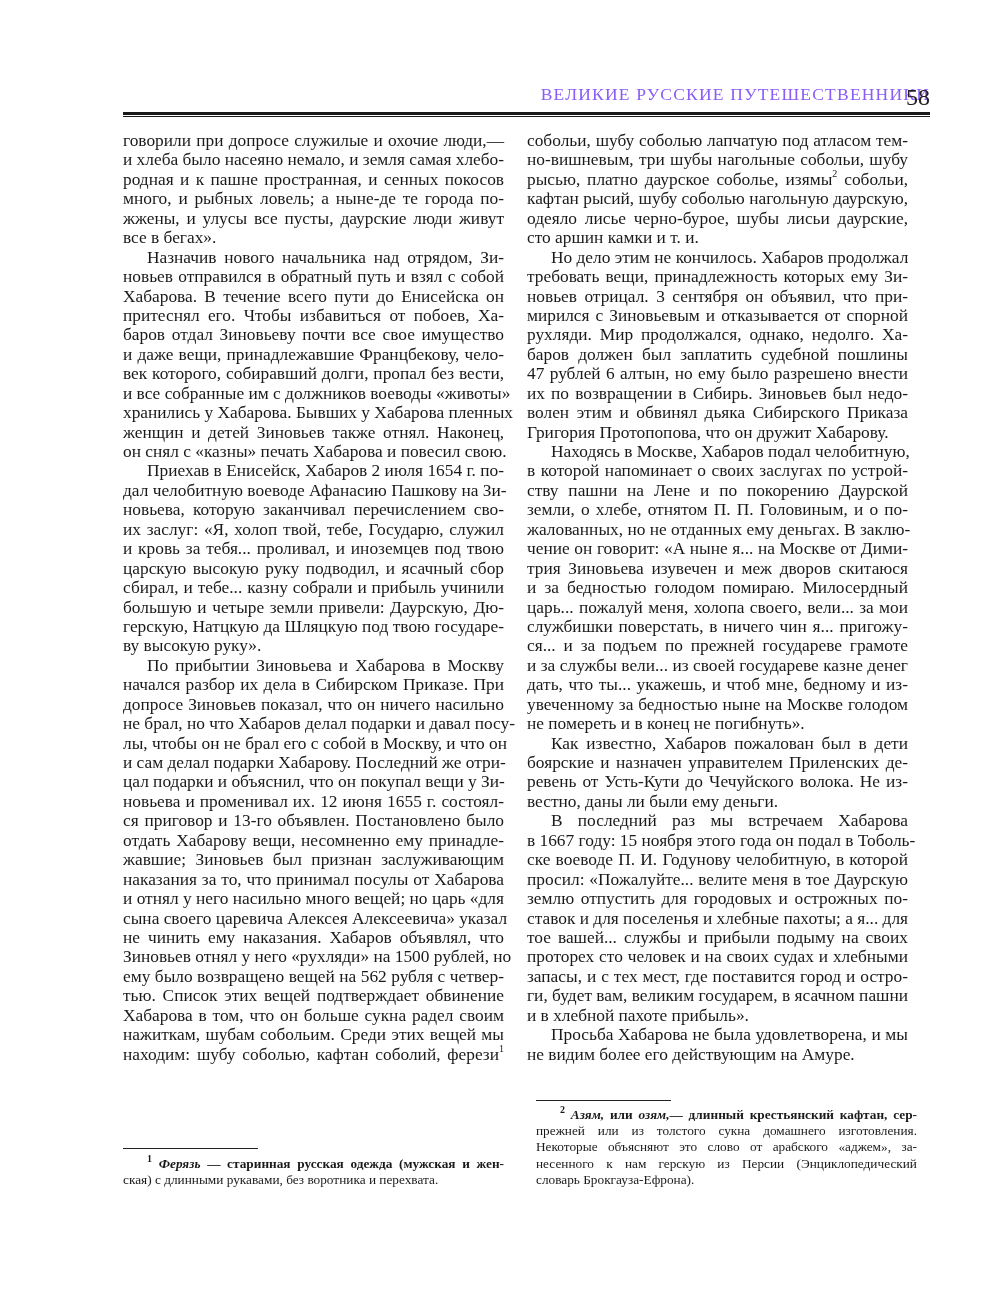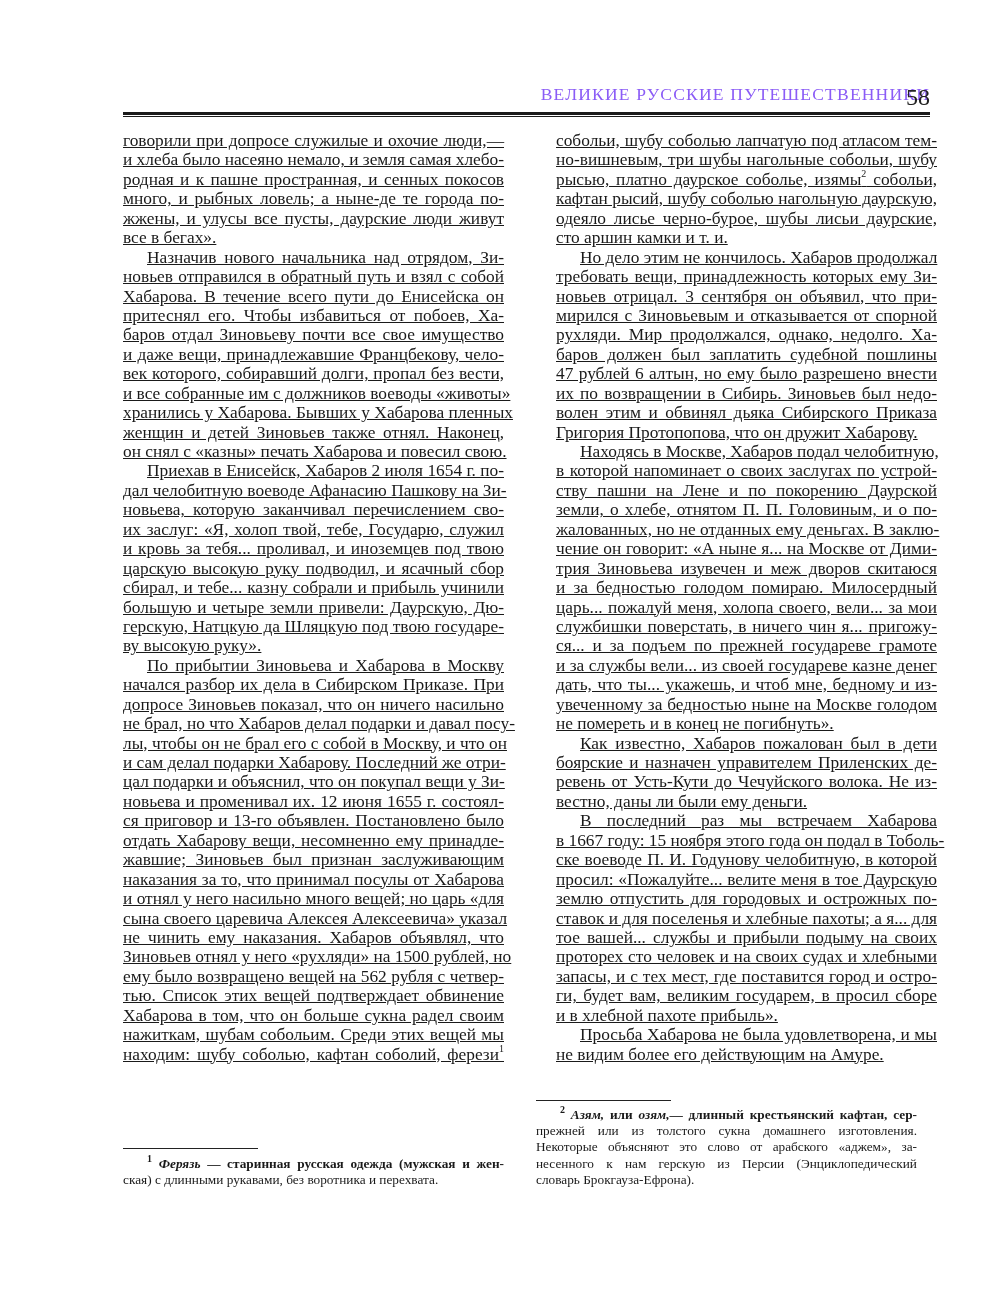--- a/index.html
+++ b/index.html
@@ -1,23 +1,23 @@
 <!DOCTYPE html>
 <html><head>
 <meta charset="utf-8">
 <style>
   html, body { margin: 0; padding: 0; background: #ffffff; }
   body { width: 1000px; height: 1312px; position: relative; overflow: hidden; color: #1a1a1a; font-family: "Liberation Serif", "DejaVu Serif", serif; }
   .header { position: absolute; left: 123px; top: 84px; width: 807px; height: 22px; }
   .running-title { position: absolute; left: 0; right: 0; top: 0; text-align: right; font-size: 17.5px; letter-spacing: 1.2px; color: #8b5cf6; }
   .page-number { position: absolute; right: 0; top: 0; font-size: 24px; color: #222; }
   .rule { position: absolute; left: 123px; width: 807px; top: 112px; height: 5px; border-top: 3px solid #1a1a1a; border-bottom: 1px solid #1a1a1a; box-sizing: border-box; }
-  .col { position: absolute; top: 131px; width: 381px; font-size: 17.35px; line-height: 19.45px; text-decoration: underline; }
+  .col { position: absolute; top: 131px; width: 381px; font-size: 17.35px; line-height: 19.45px; }
   .col.left { left: 123px; }
-  .col.right { left: 556px; }
+  .col.right { left: 527px; }
   .line { display: block; white-space: nowrap; text-align: justify; text-align-last: justify; height: 19.45px; overflow: visible; }
   .line.last { text-align-last: left; }
   .line.indent { padding-left: 24px; }
   sup { font-size: 10px; line-height: 0; position: relative; top: -1px; }
   .fn-rule { position: absolute; width: 135px; height: 0; border-top: 1px solid #222; }
   .footnote { position: absolute; width: 381px; font-size: 13.3px; line-height: 16.2px; }
   .footnote .line { height: 16.2px; }
   .footnote .line.indent { padding-left: 24px; font-weight: bold; }
   .footnote em { font-style: italic; }
 </style>
@@ -118,21 +118,21 @@
     <span class="line last">вестно, даны ли были ему деньги.</span>
     <span class="line indent">В последний раз мы встречаем Хабарова</span>
     <span class="line">в 1667 году: 15 ноября этого года он подал в Тоболь-</span>
     <span class="line">ске воеводе П. И. Годунову челобитную, в которой</span>
     <span class="line">просил: «Пожалуйте... велите меня в тое Даурскую</span>
     <span class="line">землю отпустить для городовых и острожных по-</span>
     <span class="line">ставок и для поселенья и хлебные пахоты; а я... для</span>
     <span class="line">тое вашей... службы и прибыли подыму на своих</span>
     <span class="line">проторех сто человек и на своих судах и хлебными</span>
     <span class="line">запасы, и с тех мест, где поставится город и остро-</span>
-    <span class="line">ги, будет вам, великим государем, в просил сборе</span>
+    <span class="line">ги, будет вам, великим государем, в ясачном пашни</span>
     <span class="line last">и в хлебной пахоте прибыль».</span>
     <span class="line indent">Просьба Хабарова не была удовлетворена, и мы</span>
     <span class="line last">не видим более его действующим на Амуре.</span>
   </div>
 
 <div class="fn-rule" style="left:123px; top:1148px;"></div>
 <div class="footnote" style="left:123px; top:1156px;">
   <span class="line indent"><sup>1</sup> <em>Ферязь</em><span> — старинная русская одежда (мужская и жен-</span></span>
   <span class="line last">ская) с длинными рукавами, без воротника и перехвата.</span>
 </div>

